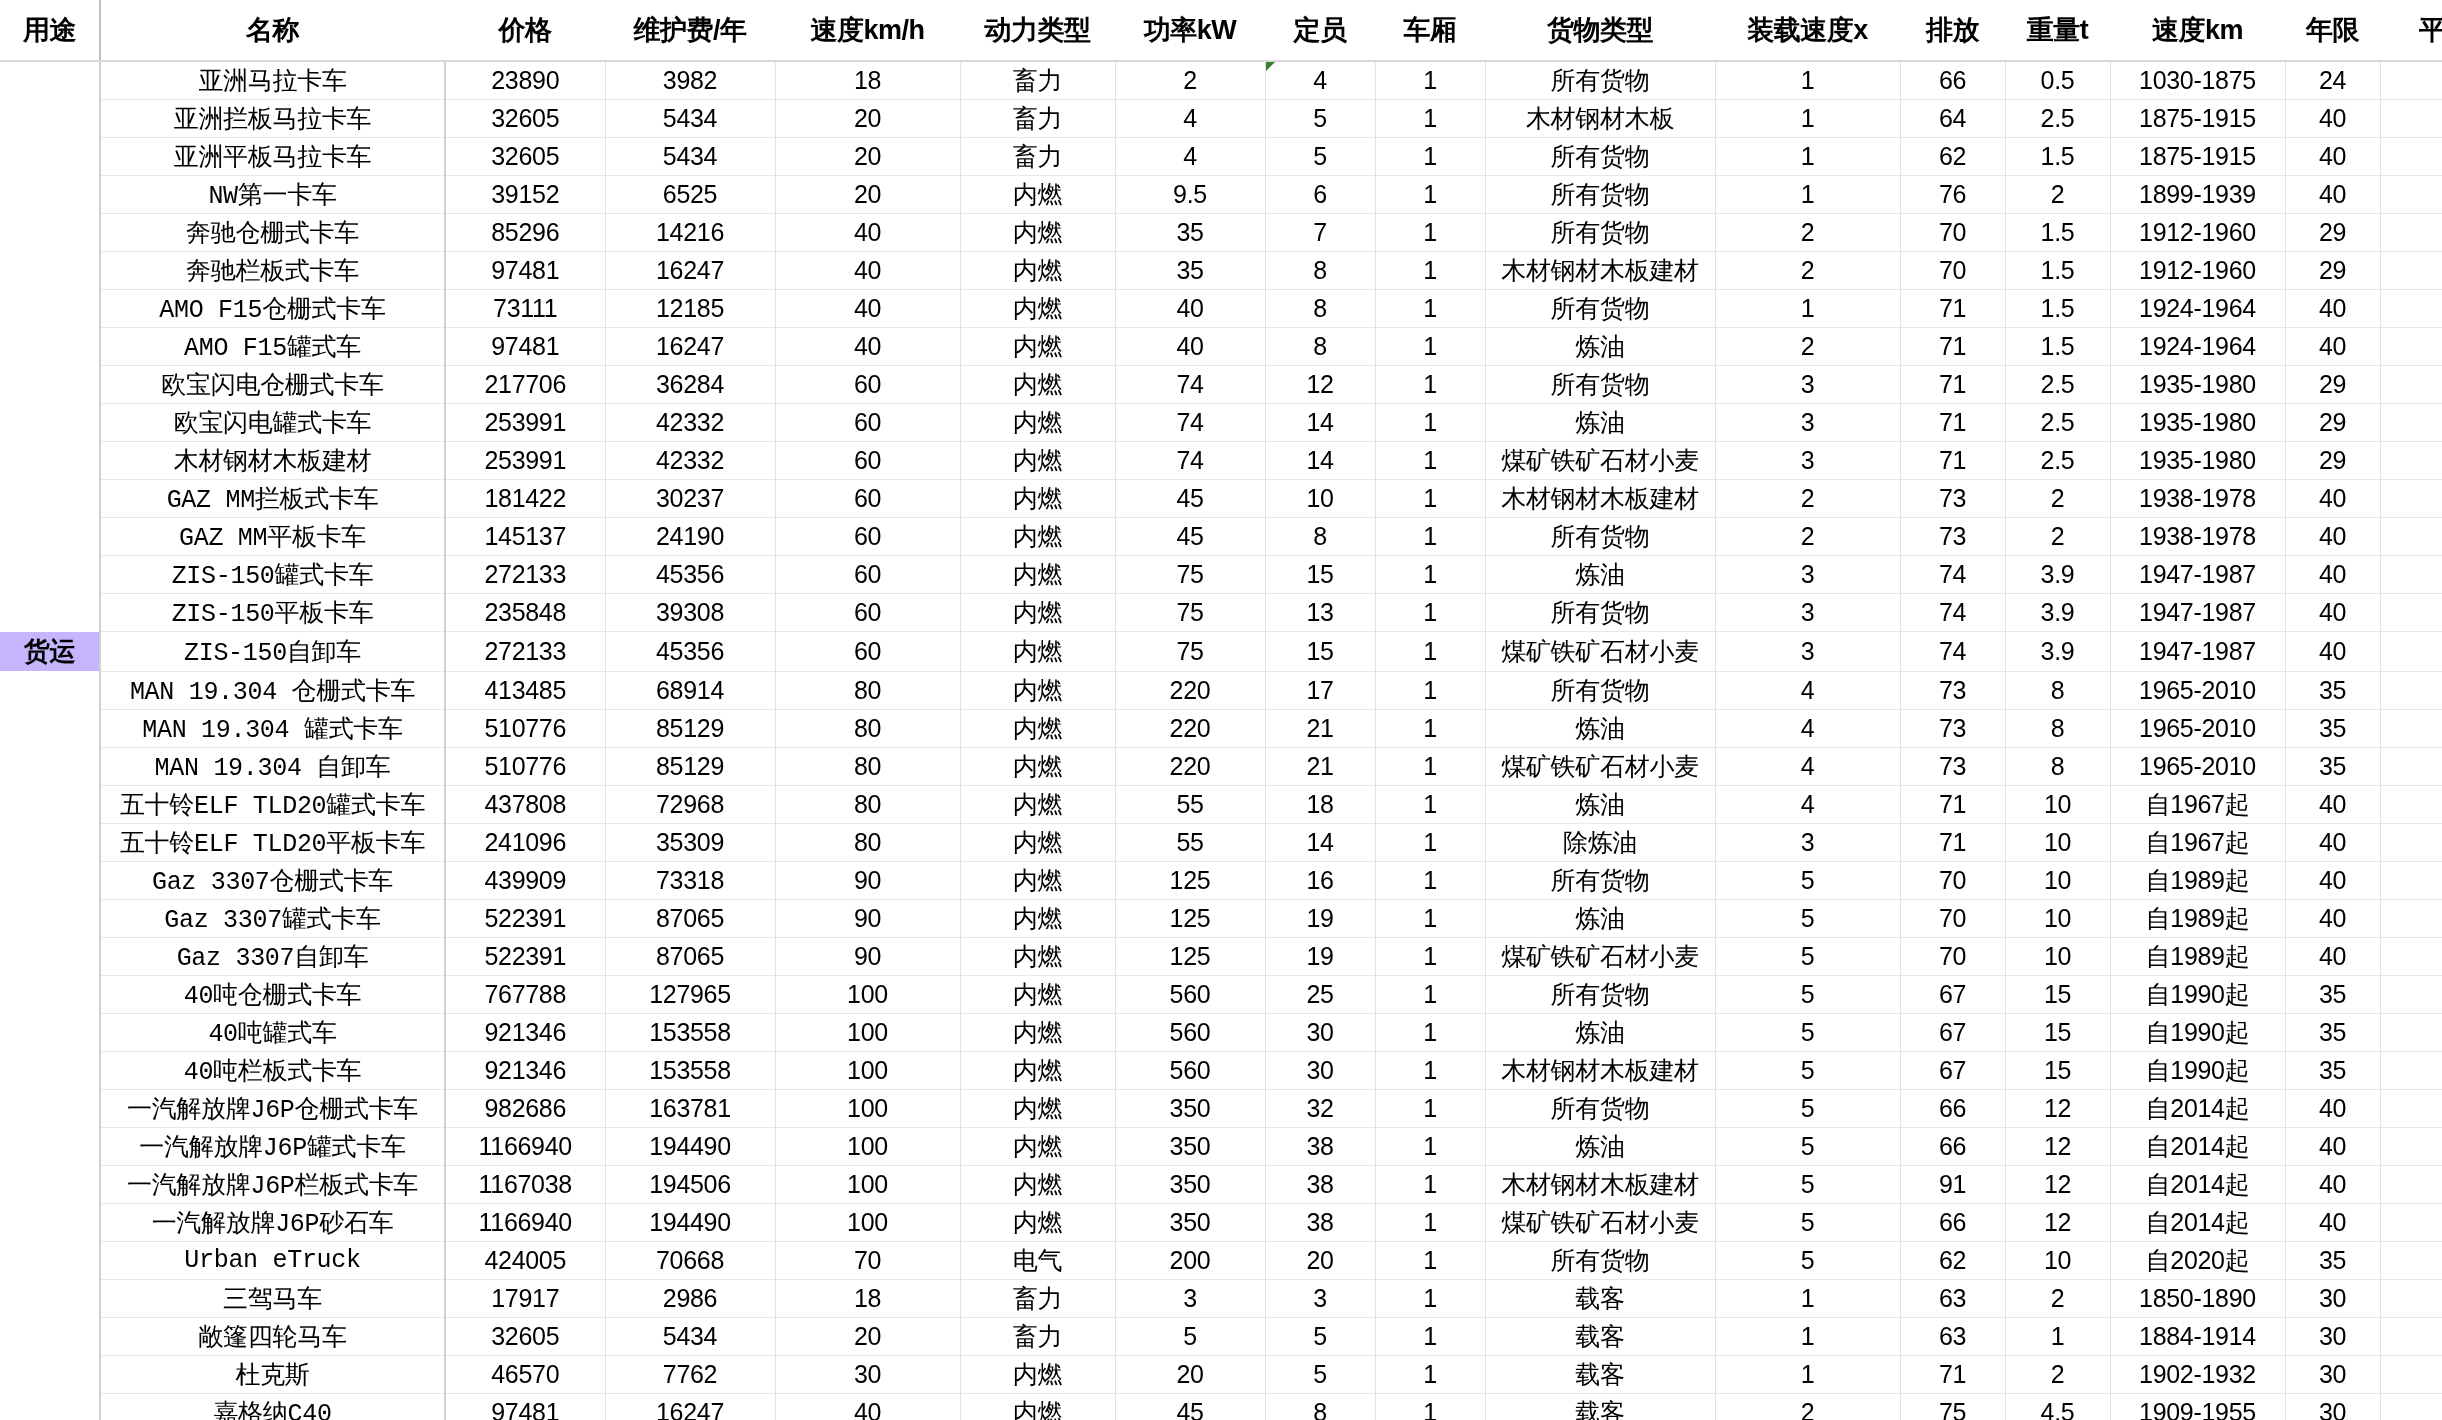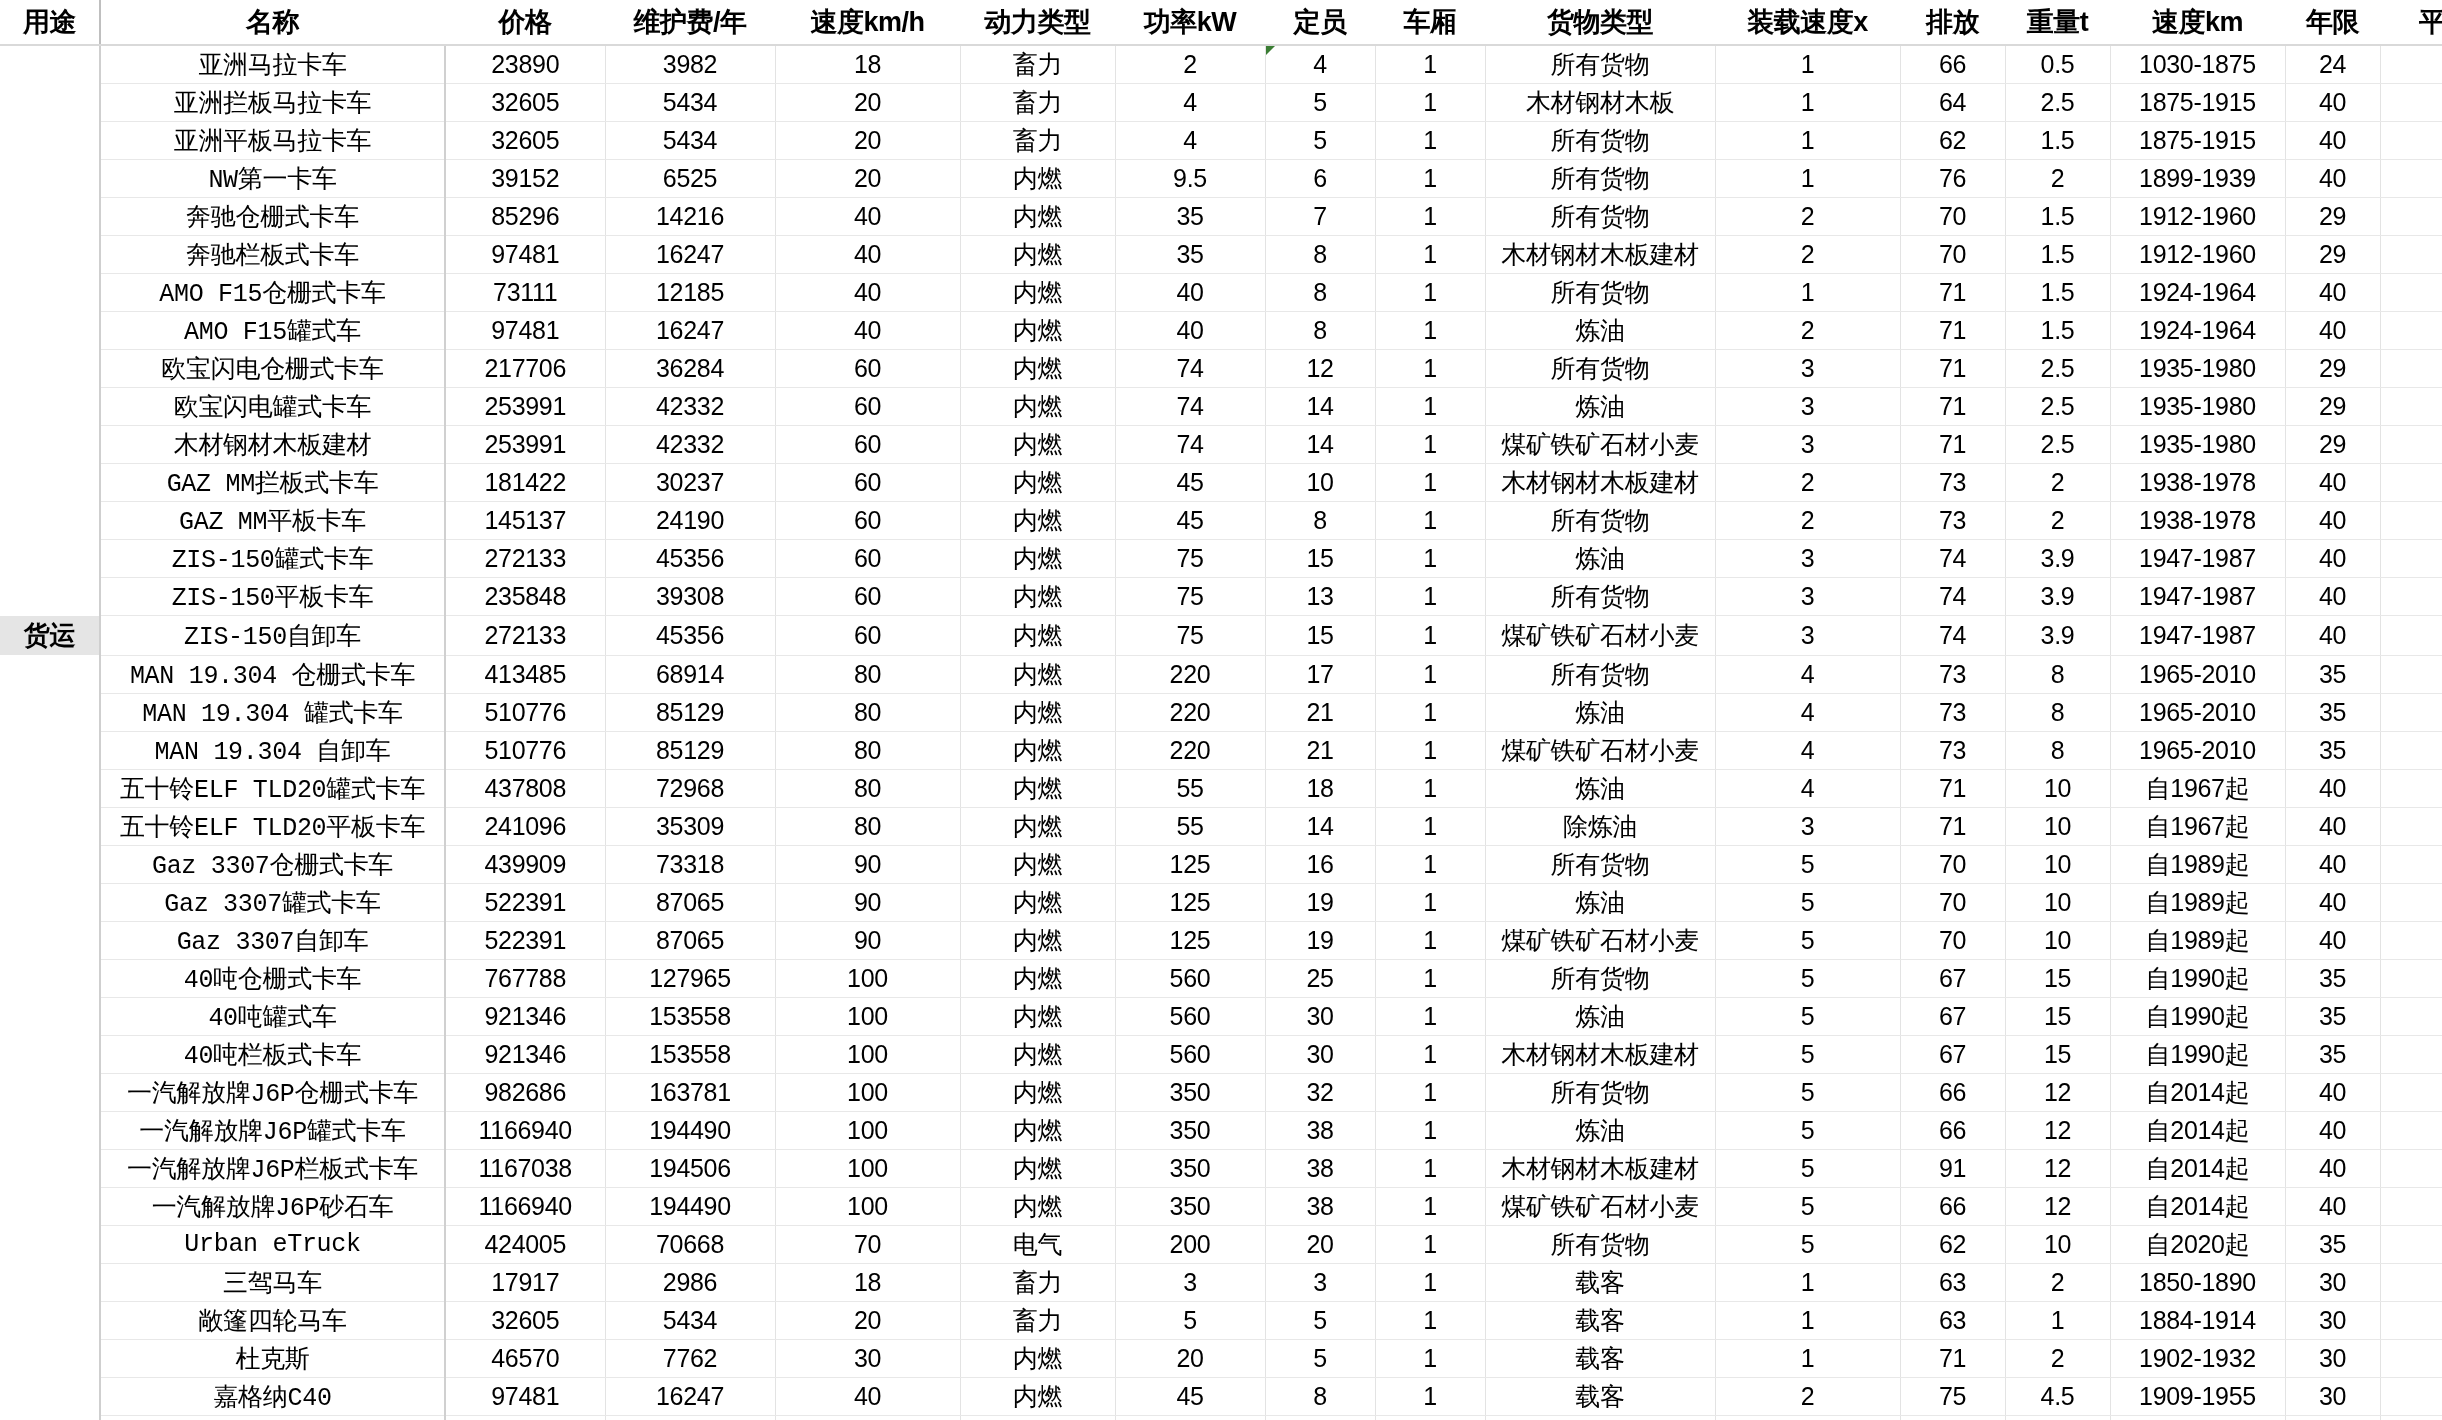--- a/index.html
+++ b/index.html
@@ -36,21 +36,21 @@
   table.sheet col.c-weight   { width: 105px; }
   table.sheet col.c-built    { width: 175px; }
   table.sheet col.c-life     { width: 95px; }
   table.sheet col.c-annual   { width: 290px; }
 
   table.sheet th {
     font-weight: bold;
     font-size: 27px;
     text-align: center;
     vertical-align: middle;
-    padding: 4px 4px;
+    padding: 12px 4px;
     height: 32px;
     border-right: 2px solid #ffffff;
     border-bottom: 2px solid #d9d9d9;
     background: #ffffff;
     white-space: nowrap;
     letter-spacing: -0.5px;
   }
   table.sheet th.hdr-use {
     border-right: 2px solid #bfbfbf;
   }
@@ -63,21 +63,21 @@
     border-right: 1px solid #e3e3e3;
     white-space: nowrap;
     overflow: hidden;
     letter-spacing: -0.3px;
   }
   table.sheet td.use-cell {
     font-weight: bold;
     font-size: 26px;
     border-right: 2px solid #cfcfcf;
     border-bottom: 1px solid #ffffff;
-    background: #e5e5e5;
+    background: #c4b5fd;
     vertical-align: middle;
     margin-left: 40px;
   }
   table.sheet td.blank-use {
     border-right: 2px solid #cfcfcf;
     border-bottom: none;
     background: #ffffff;
   }
   table.sheet td.name-cell {
     border-right: 2px solid #d0d0d0;

